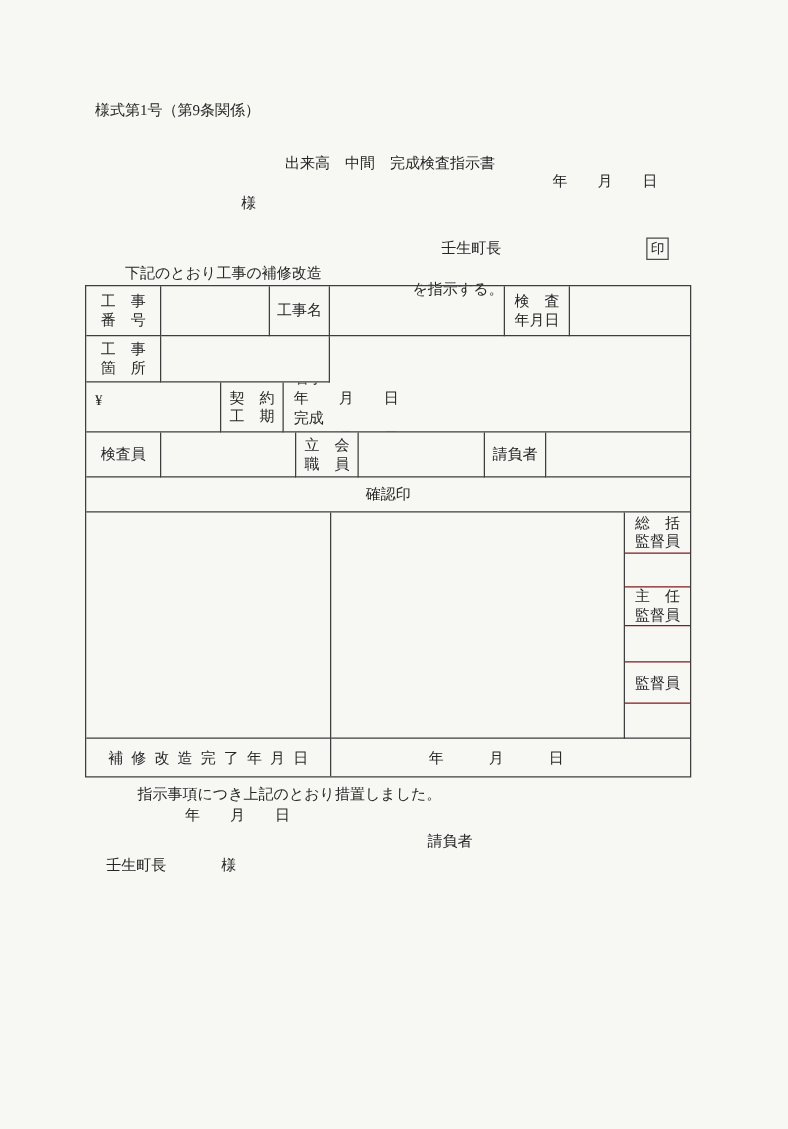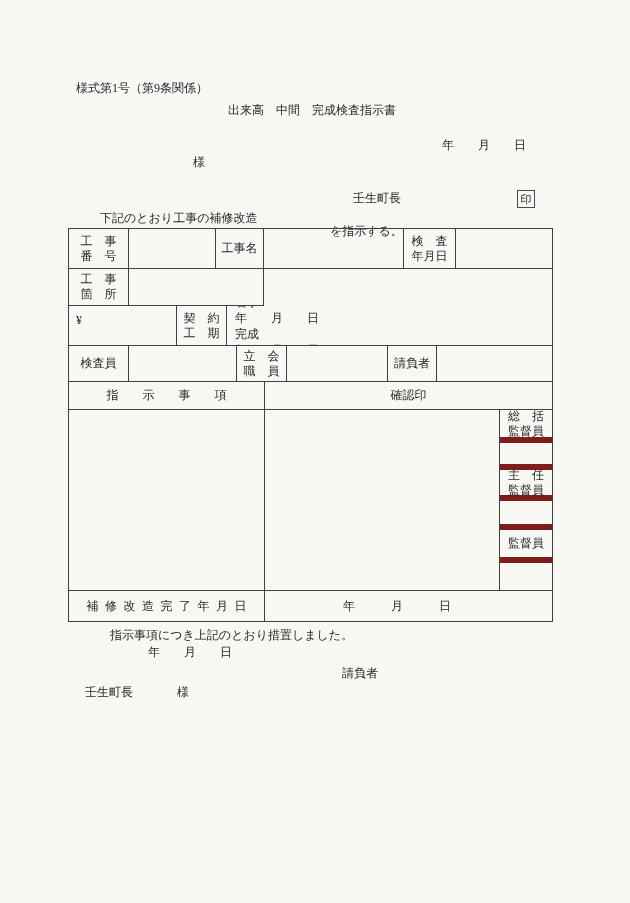--- a/index.html
+++ b/index.html
@@ -44,38 +44,38 @@
   .padl { padding-left:7px; }
 
   
   .koki { flex-direction:column; align-items:stretch; justify-content:center; }
   .kline { display:flex; justify-content:space-between; padding:0 18px 0 8px; line-height:16px;flex-direction:column; }
 
   
   .approval-col { flex-direction:column; align-items:stretch; padding:0; }
   .sub {
     box-sizing:border-box;
-    border-bottom:6px solid #7f1d1d;
+    border-bottom:1px solid #7f1d1d;
     display:flex; align-items:center; justify-content:center;
     text-align:center; white-space:pre-line; line-height:15px;
   }
   .sub.s-last { border-bottom:none; flex:1 1 auto; }
 
   
   .kanryo-lbl { justify-content:center; letter-spacing:6.5px; text-indent:6.5px; }
   .kanryo-date { padding-left:78px; }
 </style>
 </head>
 <body>
 
 <div>
 
   <div class="abs" style="left:76px; top:82px;">様式第1号（第9条関係）</div>
 
-  <div class="abs" style="left:228px; top:104px;">出来高　中間　完成検査指示書</div>
+  <div class="abs" style="left:228px; top:124px;">出来高　中間　完成検査指示書</div>
 
   <div class="abs" style="left:442px; top:139px;">年　　月　　日</div>
 
   <div class="abs" style="left:193px; top:156px;">様</div>
 
   <div class="abs" style="left:353px; top:192px;">壬生町長</div>
 
   <div class="seal">印</div>
 
   <div class="abs" style="left:100px; top:212px;">下記のとおり工事の補修改造</div>
@@ -120,21 +120,20 @@
       <div class="td lbl h36" style="width:60px;">検査員</div>
       <div class="td h36" style="width:108px;"></div>
       <div class="td lbl h36" style="width:50px;">立　会
 職　員</div>
       <div class="td h36" style="width:101px;"></div>
       <div class="td lbl h36" style="width:49px;">請負者</div>
       <div class="td h36 fill last"></div>
     </div>
 
     <div class="tr">
-      <div class="td lbl h28" style="width:196px;">指　　示　　事　　項</div>
       <div class="td lbl h28 fill last">確認印</div>
     </div>
 
     <div class="tr">
       <div class="td h181" style="width:196px;"></div>
       <div class="td h181" style="width:235px;"></div>
       <div class="td h181 fill last approval-col">
         <div class="sub" style="height:33px;">総　括
 監督員</div>
         <div class="sub" style="height:27px;"></div>

